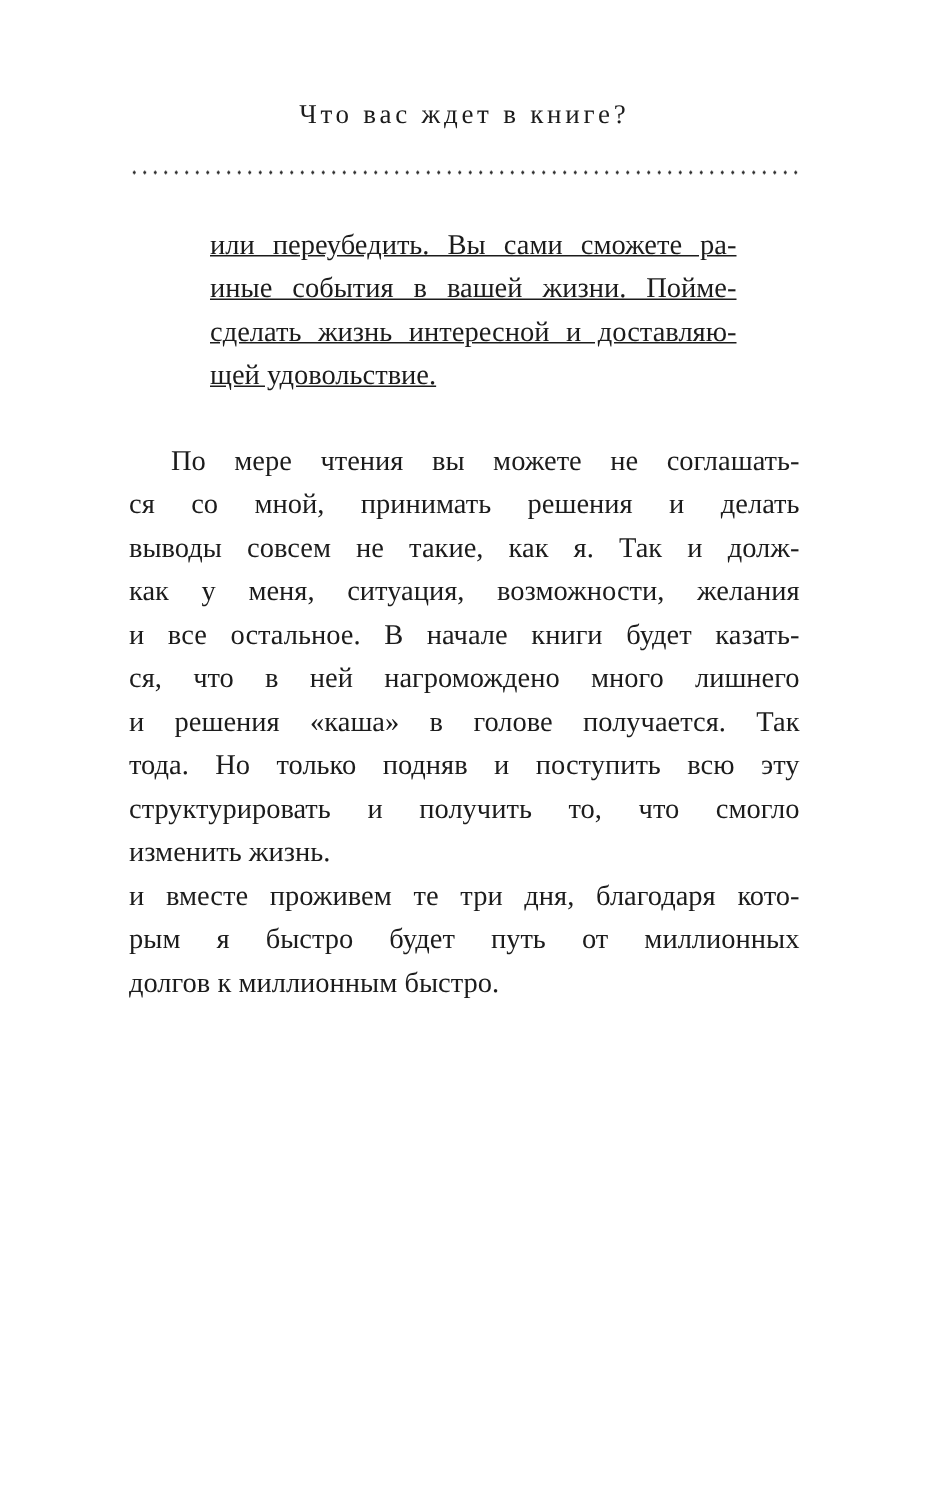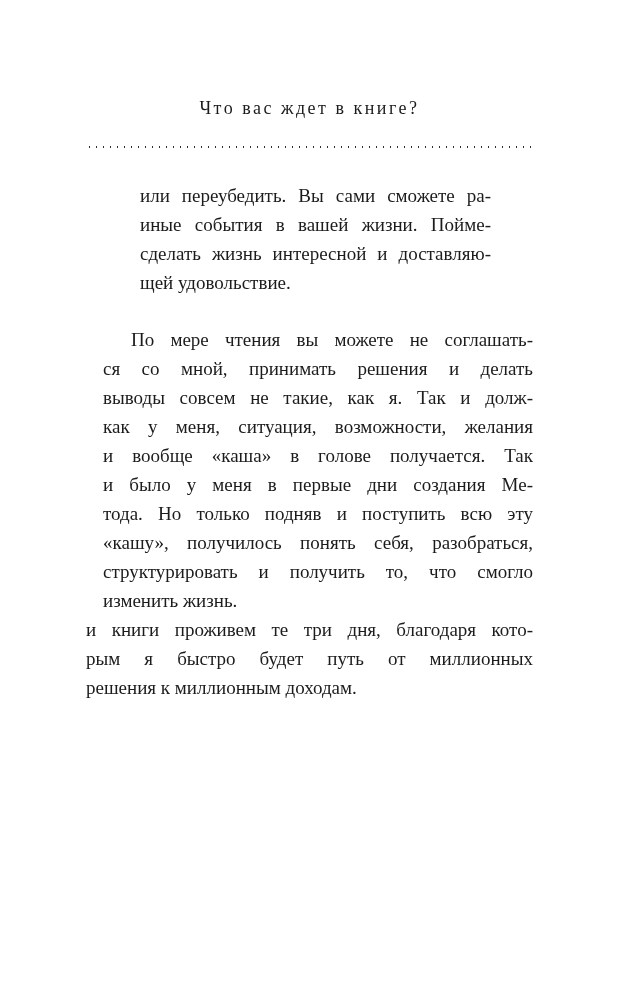--- a/index.html
+++ b/index.html
@@ -8,21 +8,21 @@
     background: #ffffff;
   }
   .page {
     position: relative;
     width: 619px;
     height: 1001px;
     background: #ffffff;
     font-family: "Liberation Serif", "DejaVu Serif", serif;
     color: #1c1c1c;
     box-sizing: border-box;
-    padding-top: 98px;
+    padding-top: 66px;
     overflow: hidden;
   }
   .header {
     text-align: center;
     font-size: 18px;
     letter-spacing: 2.5px;
     color: #1c1c1c;
   }
   .dotted-separator {
     height: 4px;
@@ -36,24 +36,24 @@
     margin: 0 86px;
     font-size: 19px;
     line-height: 29px;
   }
   .paragraph {
     margin: 0;
   }
   .paragraph.inset {
     margin-left: 54px;
     margin-right: 42px;
+    text-decoration: underline;
   }
   .paragraph.gap {
     margin-top: 28px;
-    margin-left: 17px;
   }
   .line {
     text-align: justify;
     text-align-last: justify;
     white-space: nowrap;
   }
   .line.last {
     text-align-last: left;
     white-space: normal;
   }
@@ -72,26 +72,26 @@
         <div class="line first">или переубедить. Вы сами сможете ра-</div>
         <div class="line">иные события в вашей жизни. Пойме-</div>
         <div class="line">сделать жизнь интересной и доставляю-</div>
         <div class="line last">щей удовольствие.</div>
       </div>
       <div class="paragraph indent gap">
         <div class="line first">По мере чтения вы можете не соглашать-</div>
         <div class="line">ся со мной, принимать решения и делать</div>
         <div class="line">выводы совсем не такие, как я. Так и долж-</div>
         <div class="line">как у меня, ситуация, возможности, желания</div>
-        <div class="line">и вообще «каша» в голове получается. Так</div>
-        <div class="line">и было у меня в первые дни создания Ме-</div>
+        <div class="line">и все остальное. В начале книги будет казать-</div>
+        <div class="line">ся, что в ней нагромождено много лишнего</div>
+        <div class="line">и решения «каша» в голове получается. Так</div>
         <div class="line">тода. Но только подняв и поступить всю эту</div>
-        <div class="line">«кашу», получилось понять себя, разобраться,</div>
         <div class="line">структурировать и получить то, что смогло</div>
         <div class="line last">изменить жизнь.</div>
       </div>
       <div class="paragraph indent">
-        <div class="line">и книги проживем те три дня, благодаря кото-</div>
+        <div class="line">и вместе проживем те три дня, благодаря кото-</div>
         <div class="line">рым я быстро будет путь от миллионных</div>
-        <div class="line last">решения к миллионным доходам.</div>
+        <div class="line last">долгов к миллионным быстро.</div>
       </div>
     </div>
 </div>
 
 </body></html>

